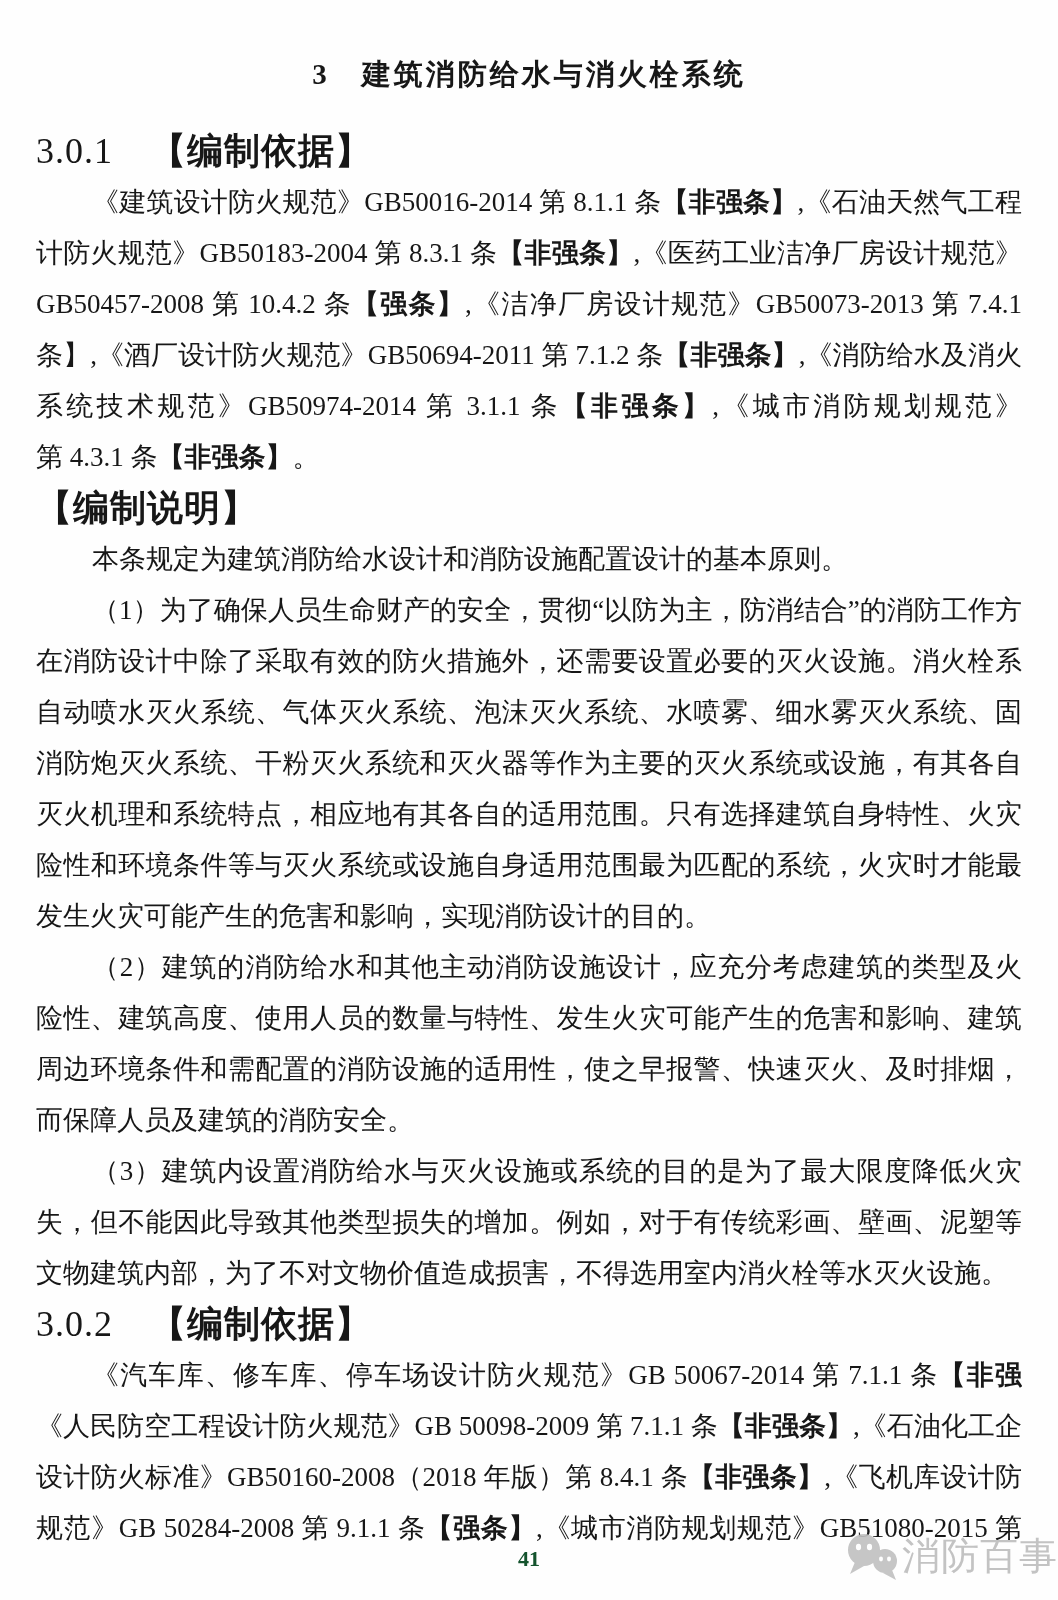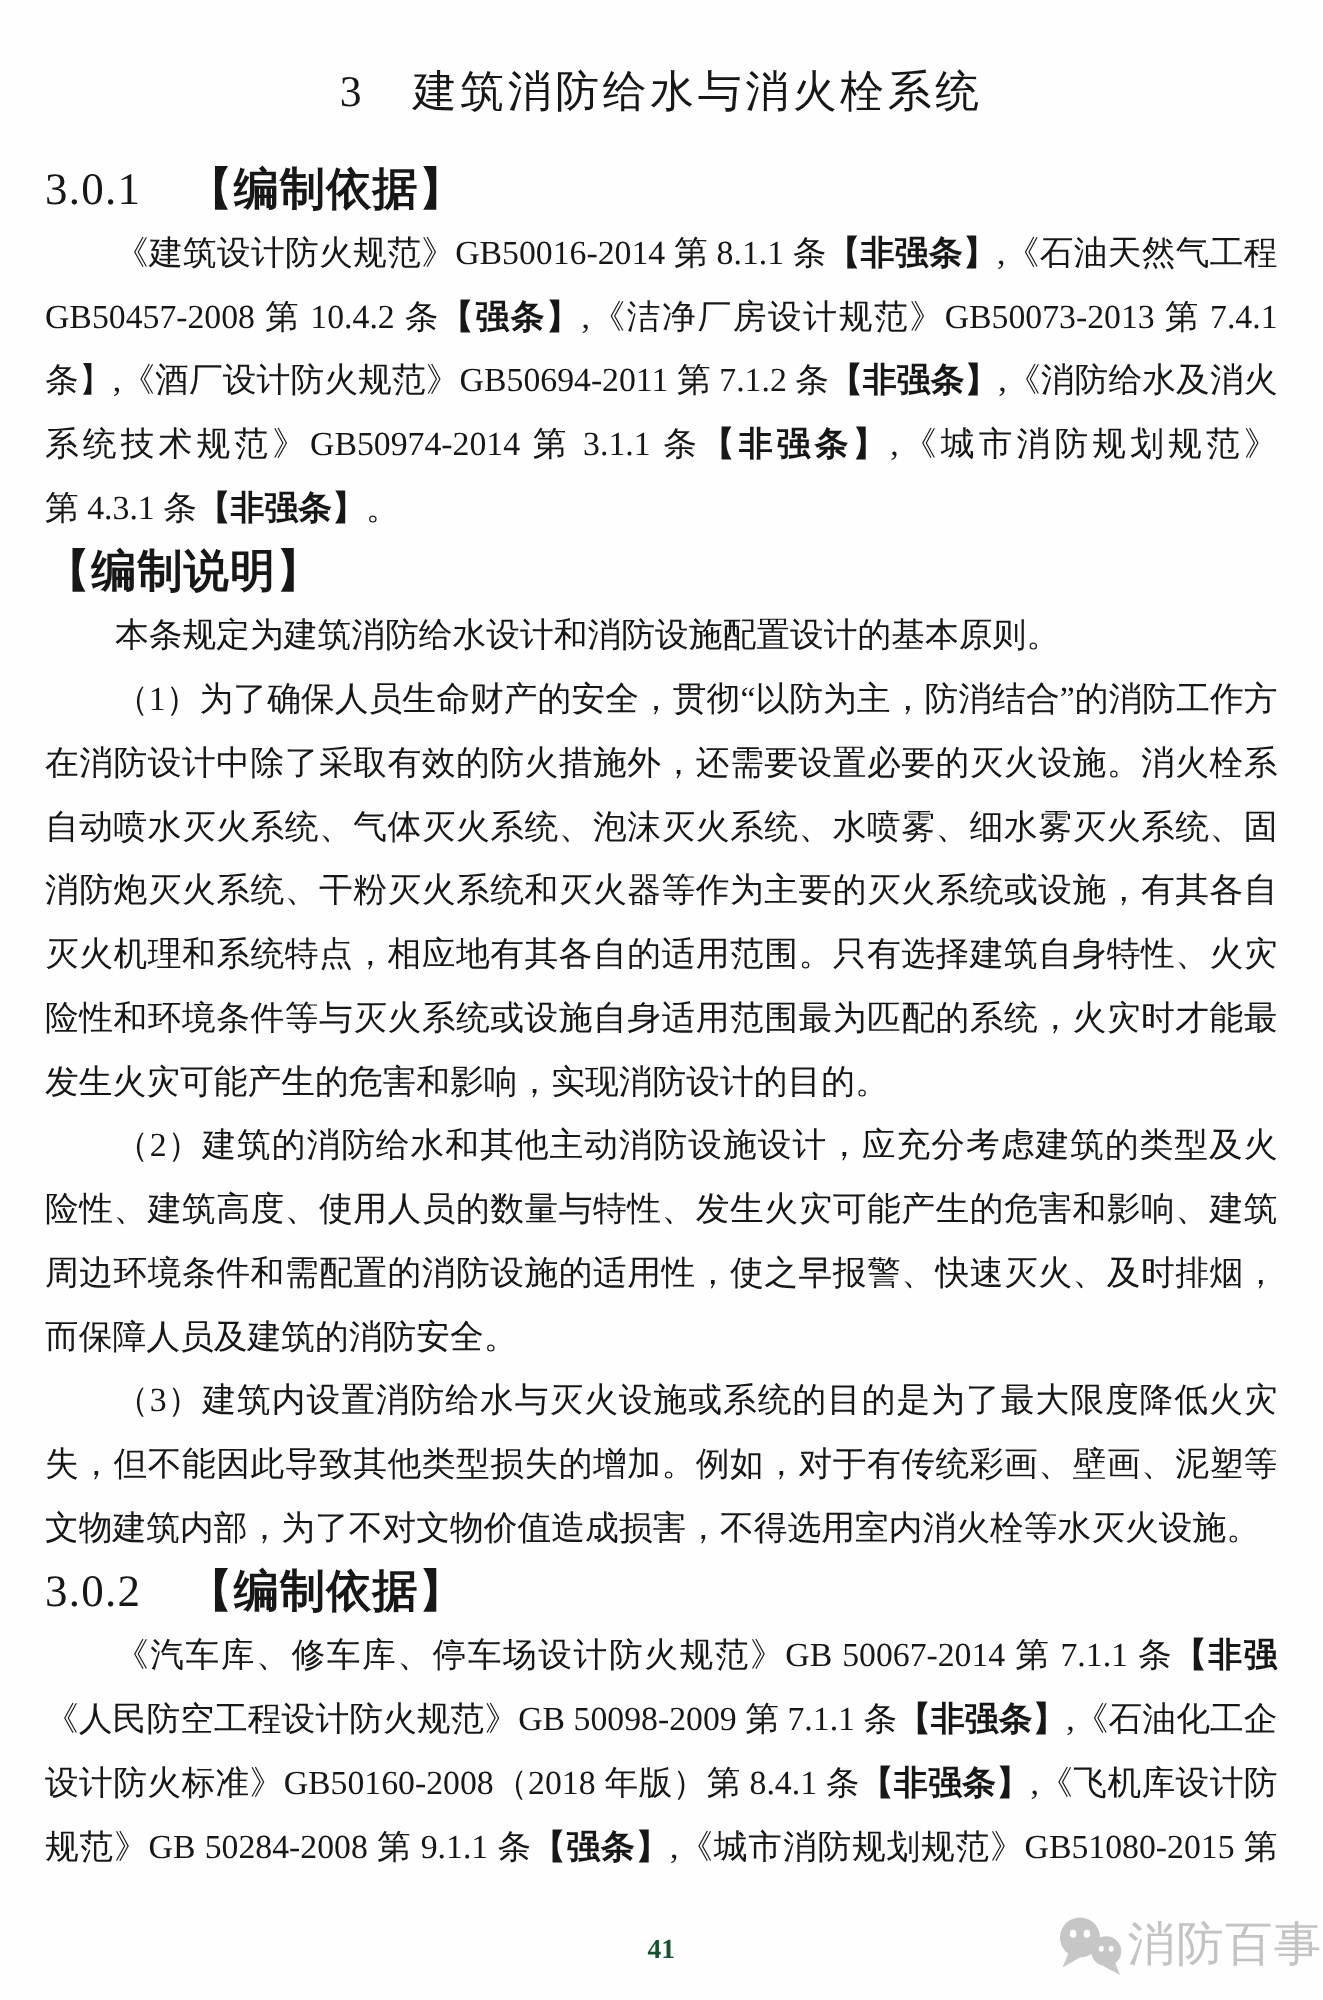--- a/index.html
+++ b/index.html
@@ -11,22 +11,22 @@
     overflow: hidden;
     font-family: "Liberation Serif", "DejaVu Serif", serif;
     color: #171717;
   }
   .doc-title {
     margin: 0;
     padding-top: 50px;
     height: 48px;
     line-height: 48px;
     text-align: center;
-    font-size: 35px;
-    font-weight: 400;
+    font-size: 29px;
+    font-weight: 700;
     letter-spacing: 3px;
   }
   .content {
     margin-top: 28px;
     padding: 0 36px;
   }
   .line {
     height: 51px;
     line-height: 51px;
     font-size: 27px;
@@ -72,20 +72,21 @@
 </head>
 <body>
 
 <div class="page">
 
   <h1 class="doc-title">3　建筑消防给水与消火栓系统</h1>
 
   <div class="content">
     <div class="line heading rich">3.0.1　<b>【编制依据】</b></div>
     <div class="line j indent rich">《建筑设计防火规范》GB50016-2014 第 8.1.1 条<b>【非强条】</b>,《石油天然气工程设</div>
+    <div class="line j rich">计防火规范》GB50183-2004 第 8.3.1 条<b>【非强条】</b>,《医药工业洁净厂房设计规范》</div>
     <div class="line j rich">GB50457-2008 第 10.4.2 条<b>【强条】</b>,《洁净厂房设计规范》GB50073-2013 第 7.4.1 条【强</div>
     <div class="line j rich">条】,《酒厂设计防火规范》GB50694-2011 第 7.1.2 条<b>【非强条】</b>,《消防给水及消火栓</div>
     <div class="line j rich">系统技术规范》GB50974-2014 第 3.1.1 条<b>【非强条】</b>,《城市消防规划规范》GB51080-2015</div>
     <div class="line rich">第 4.3.1 条<b>【非强条】</b>。</div>
     <div class="line heading rich"><b>【编制说明】</b></div>
     <div class="line indent rich">本条规定为建筑消防给水设计和消防设施配置设计的基本原则。</div>
     <div class="line j indent rich">（1）为了确保人员生命财产的安全，贯彻“以防为主，防消结合”的消防工作方针，</div>
     <div class="line j rich">在消防设计中除了采取有效的防火措施外，还需要设置必要的灭火设施。消火栓系统、</div>
     <div class="line j rich">自动喷水灭火系统、气体灭火系统、泡沫灭火系统、水喷雾、细水雾灭火系统、固定</div>
     <div class="line j rich">消防炮灭火系统、干粉灭火系统和灭火器等作为主要的灭火系统或设施，有其各自的</div>

